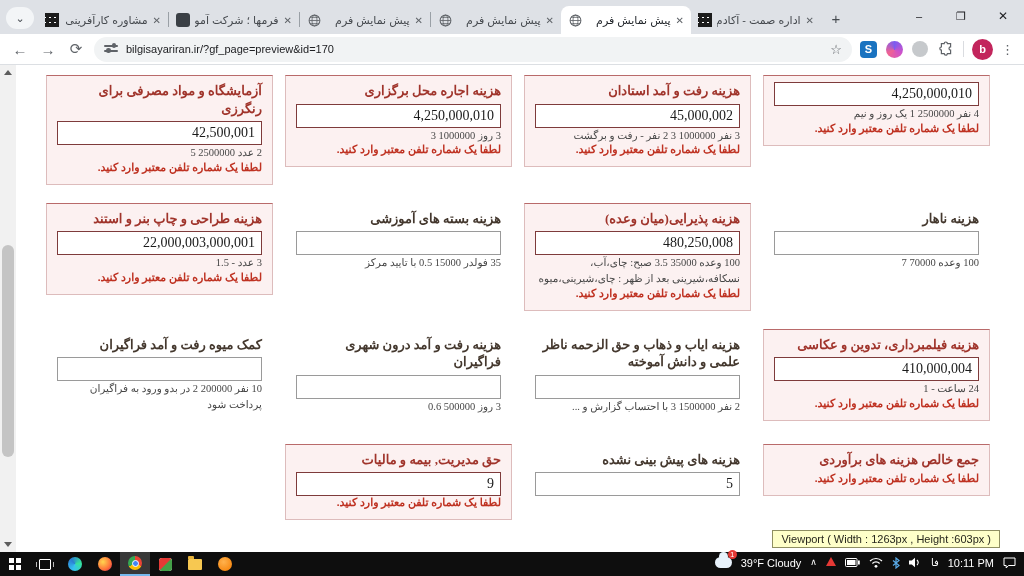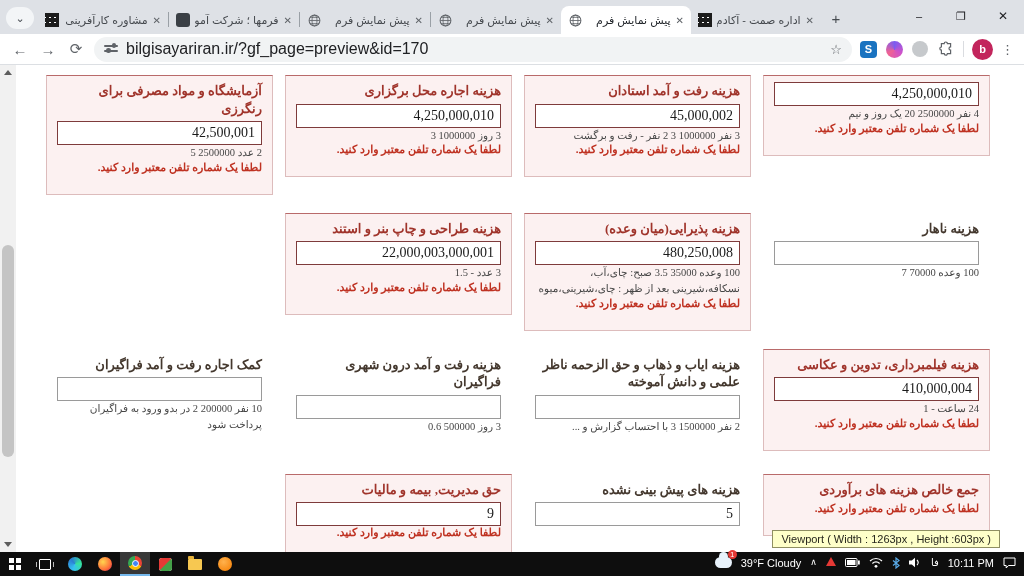--- a/index.html
+++ b/index.html
@@ -31,37 +31,37 @@
   .toolbar{height:31px;background:#fff;border-bottom:1px solid #dcdfe3;display:flex;
            align-items:center;padding:0 10px;gap:8px;flex:0 0 auto;}
   .navbtn{color:#5f6368;font-size:15px;width:20px;text-align:center;}
   .urlbar{flex:1;height:25px;background:#f1f3f4;border-radius:13px;display:flex;
           align-items:center;padding:0 10px;gap:8px;min-width:0;}
   .tuneicon{width:14px;height:10px;position:relative;flex:0 0 auto;}
   .tuneicon i{position:absolute;left:0;right:0;height:1.6px;background:#5f6368;border-radius:1px;}
   .tuneicon i:nth-child(1){top:1px;} .tuneicon i:nth-child(2){top:6px;}
   .tuneicon i:nth-child(1)::after,.tuneicon i:nth-child(2)::after{content:"";position:absolute;top:-1.6px;width:4.5px;height:4.5px;border-radius:50%;background:#5f6368;}
   .tuneicon i:nth-child(1)::after{right:2px;} .tuneicon i:nth-child(2)::after{left:2px;}
-  .urltext{flex:1;font-size:16px;color:#202124;white-space:nowrap;overflow:hidden;}
+  .urltext{flex:1;font-size:11px;color:#202124;white-space:nowrap;overflow:hidden;}
   .star{color:#5f6368;font-size:13px;}
   .ext{width:18px;height:18px;display:flex;align-items:center;justify-content:center;flex:0 0 auto;}
   .ext-s{background:#1a73c0;border-radius:4px;color:#fff;font-size:11px;font-weight:bold;width:17px;height:17px;}
   .ext-brain{border-radius:50%;background:conic-gradient(#7b5cf0,#d052c8,#f06292,#7b5cf0);width:17px;height:17px;}
   .ext-gray{border-radius:50%;background:#c6c9cc;width:16px;height:16px;}
   .tooldiv{width:1px;height:16px;background:#dadce0;}
   .avatar{width:21px;height:21px;border-radius:50%;background:#c2255c;color:#fff;font-size:11px;
           font-weight:bold;display:flex;align-items:center;justify-content:center;}
   .menu3{color:#5f6368;font-size:13px;letter-spacing:0;}
 
   
   .page{flex:1;background:#fff;position:relative;overflow:hidden;direction:rtl;
         font-family:"Liberation Serif","DejaVu Serif",serif;}
   .formwrap{position:absolute;top:10px;right:34px;left:46px;}
   .frow{display:grid;grid-template-columns:repeat(4,1fr);gap:12px;align-items:start;margin-bottom:18px;}
-  .gfield{padding:6px 10px 20px;border:1px solid transparent;}
+  .gfield{padding:6px 10px 10px;border:1px solid transparent;}
   .gfield.err{background:#fcf1f1;border:1px solid #ddbcbc;border-top-color:#b96a6a;}
   .flabel{display:block;font-weight:bold;font-size:13px;line-height:1.35;color:#44382e;margin-bottom:4px;}
   .gfield.err .flabel{color:#a0342b;}
   .finput{display:block;width:100%;height:24px;border:1px solid #9a9a9a;background:#fff;
           font-family:"Liberation Serif","DejaVu Serif",serif;font-size:14px;color:#1a1a1a;
           padding:1px 6px;direction:ltr;text-align:right;}
   .gfield.err .finput{border-color:#7e3b3b;}
   .fdesc{font-size:10.5px;color:#474747;line-height:1.5;}
   .fdesc:empty{display:none;}
   .fmsg{font-size:11px;font-weight:bold;color:#bf3222;}
@@ -210,21 +210,21 @@
     <span class="avatar">b</span>
     <span class="menu3">⋮</span>
   </div>
 
   <div class="page">
     <div class="formwrap">
 
       <div class="frow">
         <div class="gfield err">
           <input class="finput" value="4,250,000,010" style="">
-          <div class="fdesc">4 نفر 2500000 20 یک روز و نیم</div>
+          <div class="fdesc">4 نفر 2500000 1 یک روز و نیم</div>
           <div class="fmsg">لطفا یک شماره تلفن معتبر وارد کنید.</div>
         </div>
         <div class="gfield err">
           <label class="flabel">هزینه رفت و آمد استادان</label>
           <input class="finput" value="45,000,002" style="">
           <div class="fdesc">3 نفر 1000000 3 2 نفر - رفت و برگشت</div>
           <div class="fmsg">لطفا یک شماره تلفن معتبر وارد کنید.</div>
         </div>
         <div class="gfield err">
           <label class="flabel">هزینه اجاره محل برگزاری</label>
@@ -245,20 +245,25 @@
           <label class="flabel">هزینه ناهار</label>
           <input class="finput" value="" style="">
           <div class="fdesc">100 وعده 70000 7</div>
         </div>
         <div class="gfield err">
           <label class="flabel">هزینه پذیرایی(میان وعده)</label>
           <input class="finput" value="480,250,008" style="">
           <div class="fdesc">100 وعده 35000 3.5 صبح: چای،آب، نسکافه،شیرینی بعد از ظهر : چای،شیرینی،میوه</div>
           <div class="fmsg">لطفا یک شماره تلفن معتبر وارد کنید.</div>
         </div>
+        <div class="gfield">
+          <label class="flabel">هزینه بسته های آموزشی</label>
+          <input class="finput" value="" style="">
+          <div class="fdesc">35 فولدر 15000 0.5 با تایید مرکز</div>
+        </div>
         <div class="gfield err">
           <label class="flabel">هزینه طراحی و چاپ بنر و استند</label>
           <input class="finput" value="22,000,003,000,001" style="">
           <div class="fdesc">3 عدد - 1.5</div>
           <div class="fmsg">لطفا یک شماره تلفن معتبر وارد کنید.</div>
         </div>
       </div>
 
       <div class="frow">
         <div class="gfield err">
@@ -271,21 +276,21 @@
           <label class="flabel">هزینه ایاب و ذهاب و حق الزحمه ناظر علمی و دانش آموخته</label>
           <input class="finput" value="" style="">
           <div class="fdesc">2 نفر 1500000 3 با احتساب گزارش و ...</div>
         </div>
         <div class="gfield">
           <label class="flabel">هزینه رفت و آمد درون شهری فراگیران</label>
           <input class="finput" value="" style="">
           <div class="fdesc">3 روز 500000 0.6</div>
         </div>
         <div class="gfield">
-          <label class="flabel">کمک اجاره رفت و آمد فراگیران</label>
+          <label class="flabel">کمک میوه رفت و آمد فراگیران</label>
           <input class="finput" value="" style="">
           <div class="fdesc">10 نفر 200000 2 در بدو ورود به فراگیران پرداخت شود</div>
         </div>
       </div>
 
       <div class="frow">
         <div class="gfield err">
           <label class="flabel">جمع خالص هزینه های برآوردی</label>
 
           <div class="fmsg">لطفا یک شماره تلفن معتبر وارد کنید.</div>

